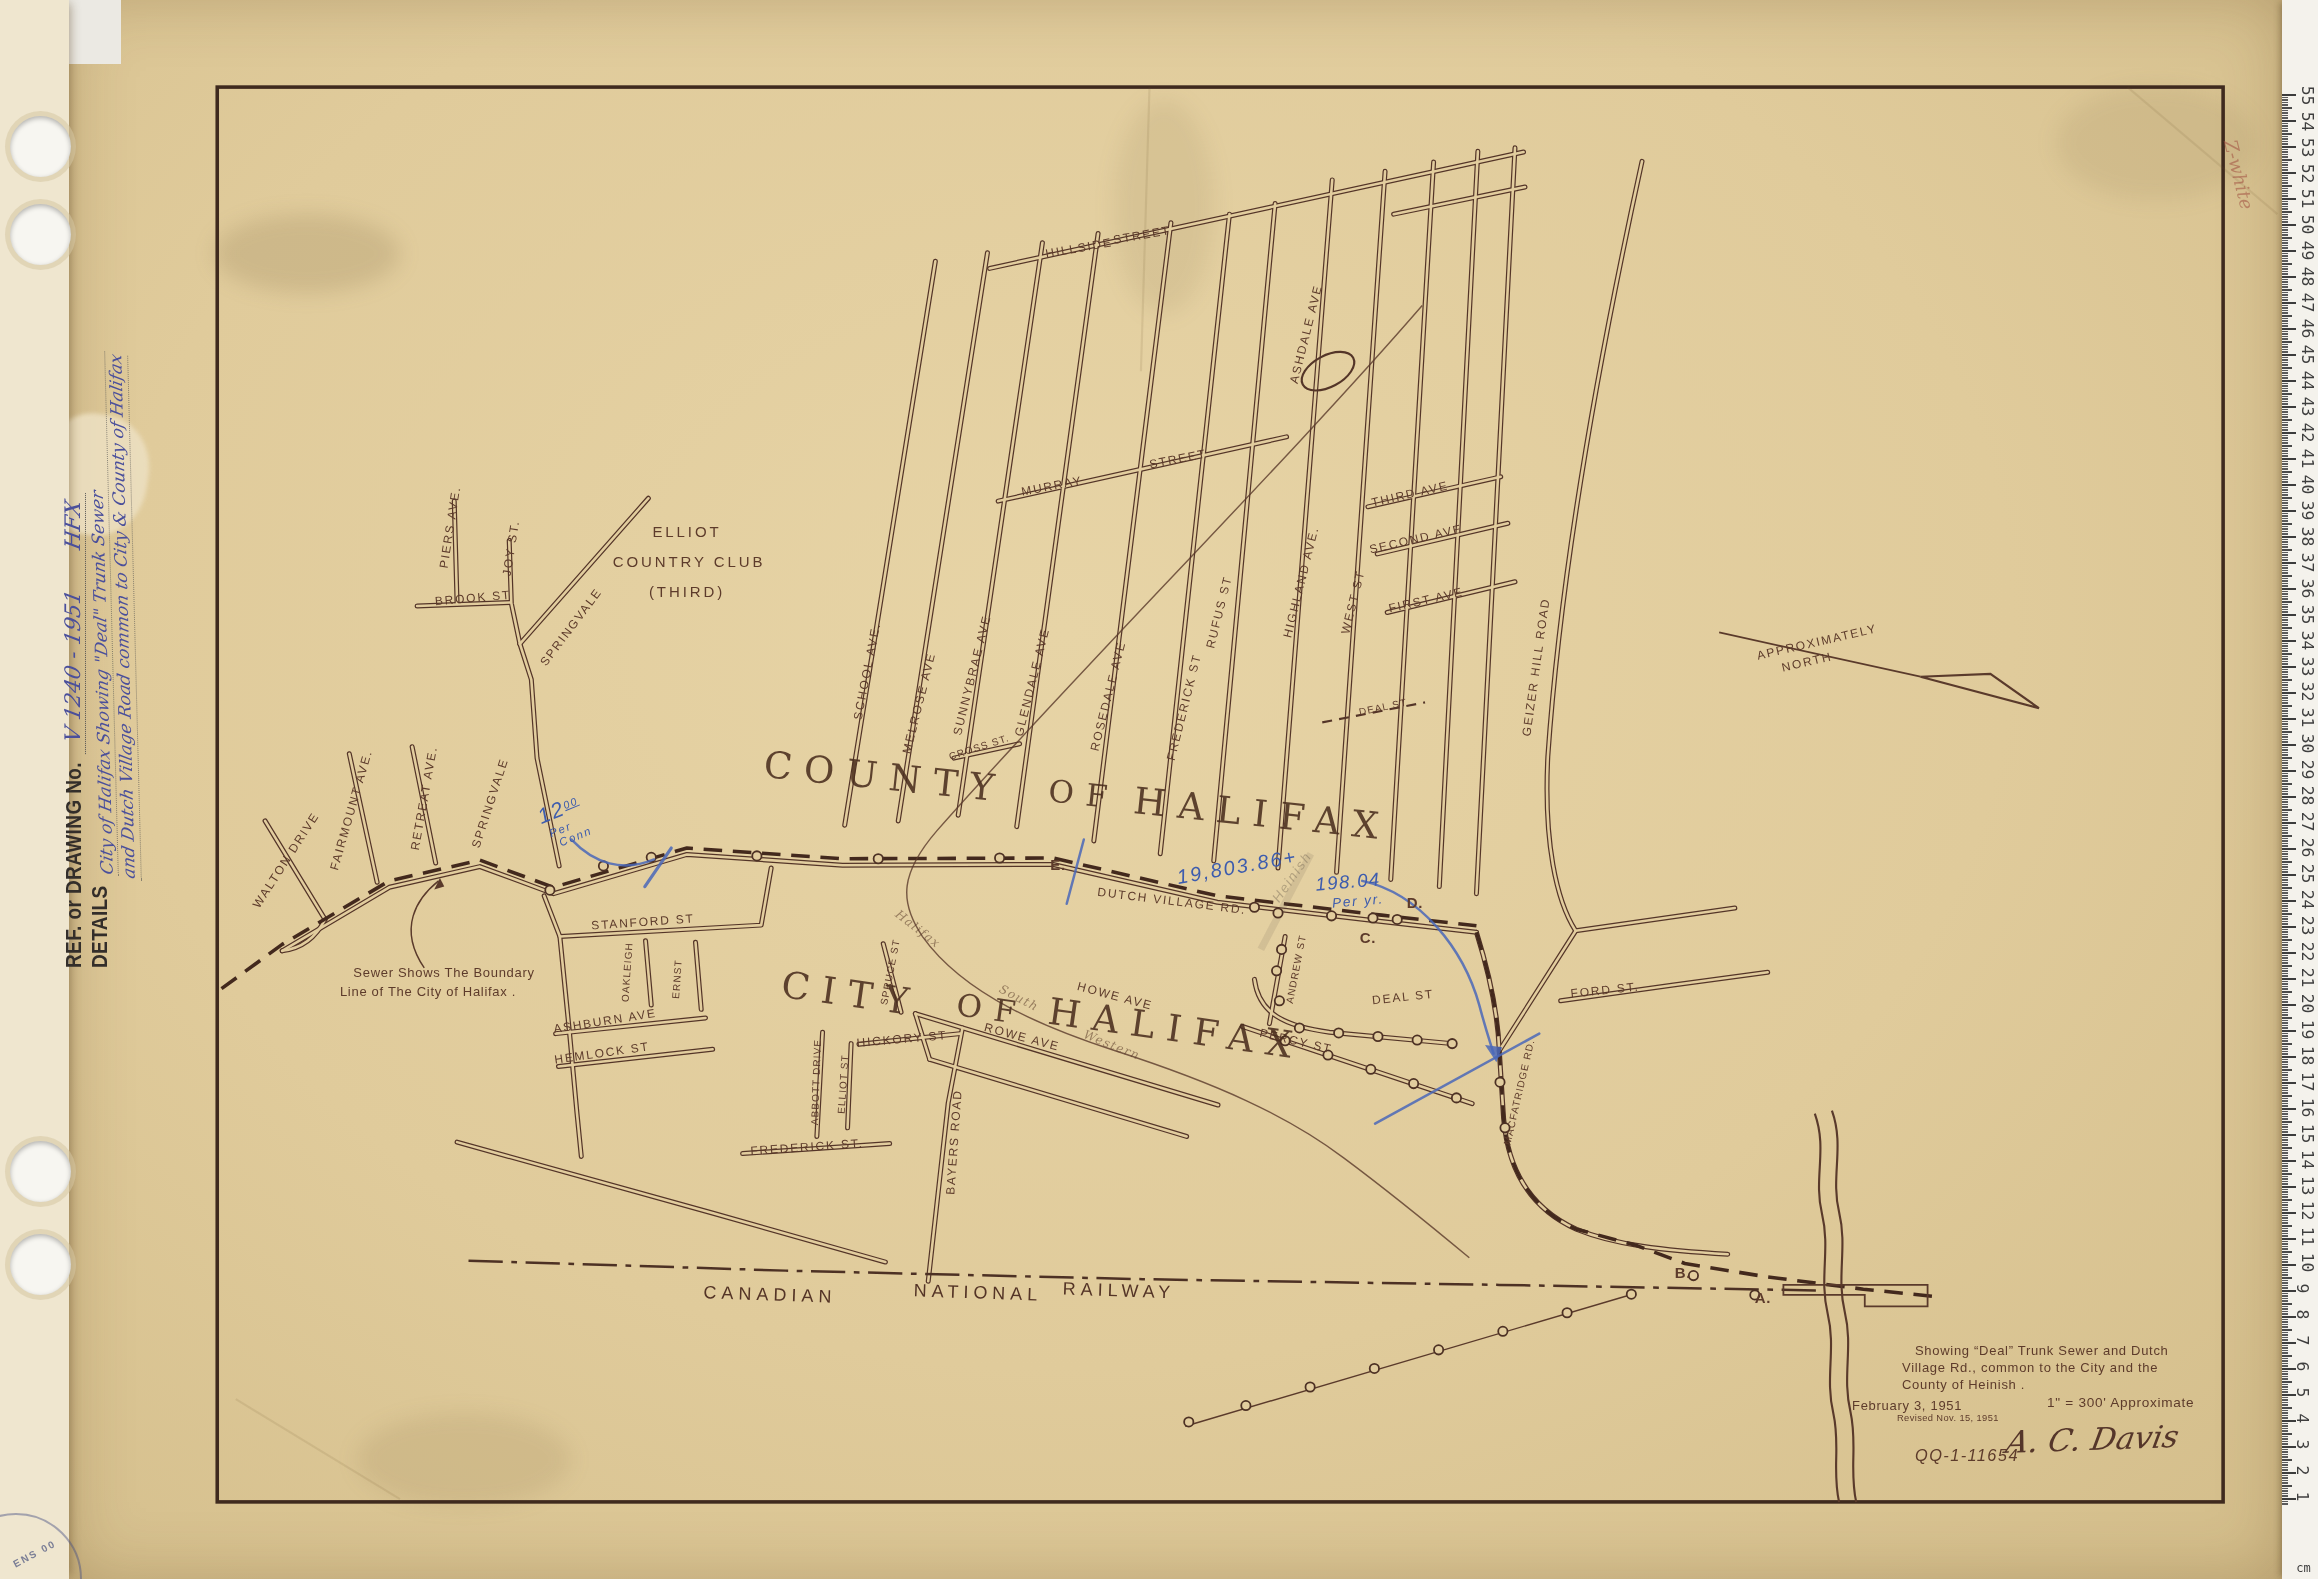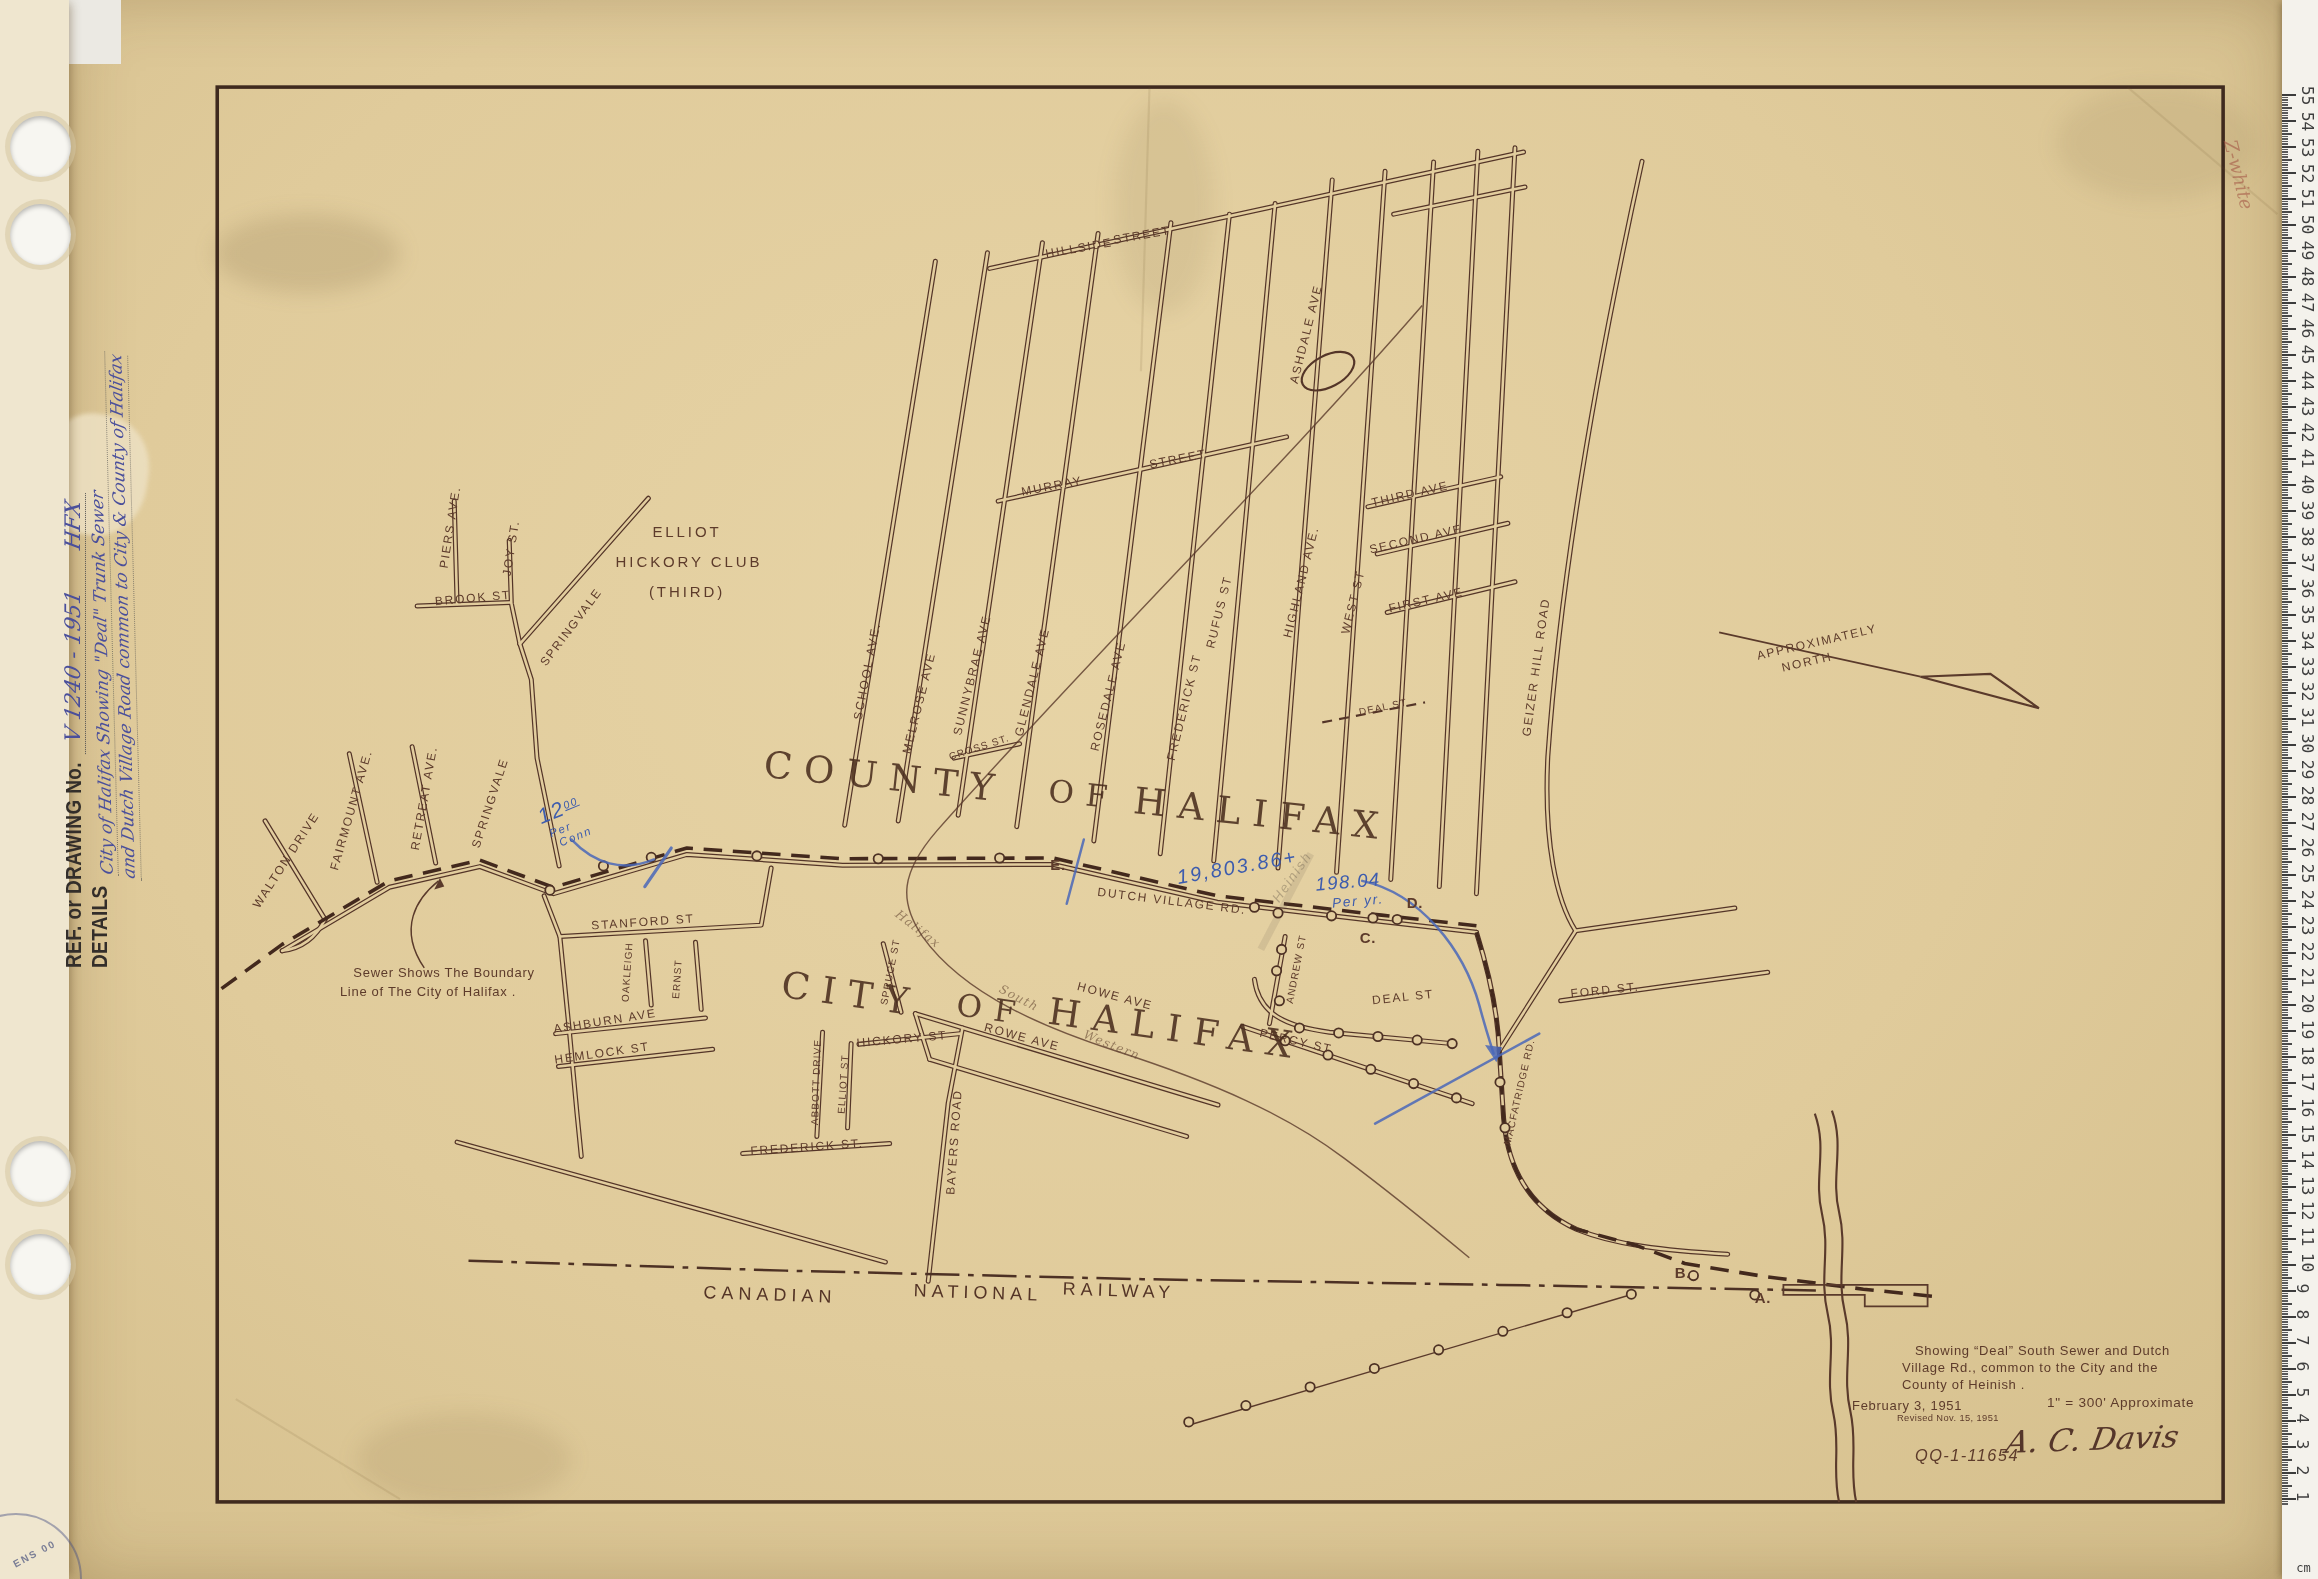--- a/index.html
+++ b/index.html
@@ -310,21 +310,21 @@
   <div class="ml sm" style="left:1519px;top:1092px;--r:-77deg">MACFATRIDGE RD.</div>
 
   <div class="ml big" style="left:885px;top:777px;--r:6deg">COUNTY</div>
   <div class="ml big" style="left:1084px;top:794px;--r:6deg;font-size:31px">OF</div>
   <div class="ml big" style="left:1262px;top:814px;--r:6deg">HALIFAX</div>
   <div class="ml big" style="left:851px;top:994px;--r:8deg">CITY</div>
   <div class="ml big" style="left:992px;top:1009px;--r:8deg;font-size:31px">OF</div>
   <div class="ml big" style="left:1176px;top:1029px;--r:8deg">HALIFAX</div>
 
   <div class="ml md" style="left:687px;top:531px">ELLIOT</div>
-  <div class="ml md" style="left:689px;top:561px">HICKORY CLUB</div>
+  <div class="ml md" style="left:689px;top:561px">COUNTRY CLUB</div>
   <div class="ml md" style="left:687px;top:591px">(THIRD)</div>
 
   <div class="ml" style="left:1817px;top:642px;--r:-13deg">APPROXIMATELY</div>
   <div class="ml" style="left:1807px;top:662px;--r:-13deg">NORTH</div>
 
   <div class="ml rail-t" style="left:770px;top:1295px;--r:2deg">CANADIAN</div>
   <div class="ml rail-t" style="left:978px;top:1293px;--r:2deg">NATIONAL</div>
   <div class="ml rail-t" style="left:1119px;top:1291px;--r:2deg">RAILWAY</div>
   <div class="ml hsw" style="left:918px;top:929px;--r:38deg">Halifax</div>
   <div class="ml hsw" style="left:1019px;top:998px;--r:28deg">South</div>
@@ -343,21 +343,21 @@
     <span style="font-size:21.4px">12</span><sup style="font-size:10.7px;text-decoration:underline">00</sup>
     <div style="font-size:11.4px;margin-left:4.3px">Per</div>
     <div style="font-size:11.4px;margin-left:10px">Conn</div>
   </div>
   <div class="ml blue-txt" style="left:1237px;top:867px;--r:-10deg;font-size:20px;letter-spacing:2.1px">19,803.86+</div>
   <div class="ml blue-txt" style="left:1348px;top:882px;--r:-5deg;font-size:18.6px;letter-spacing:1.4px">198.04</div>
   <div class="ml blue-txt" style="left:1358px;top:901px;--r:-5deg;font-size:13.6px">Per yr.</div>
   <div class="ml pencil" style="left:1292px;top:877px;--r:-55deg;font-size:13.6px">Heinish</div>
 
   <div class="note-block hand" style="left:1902px;top:1342px;line-height:17px">
-    <div style="margin-left:13px">Showing “Deal” South Sewer and Dutch</div>
+    <div style="margin-left:13px">Showing “Deal” Trunk Sewer and Dutch</div>
     <div>Village Rd., common to the City and the</div>
     <div>County of Heinish .</div>
   </div>
   <div class="note-block hand" style="left:1852px;top:1398px">February 3, 1951</div>
   <div class="note-block" style="left:1897px;top:1413px;font-size:9.3px;letter-spacing:0.4px">Revised Nov. 15, 1951</div>
   <div class="note-block hand" style="left:2047px;top:1395px;font-size:13.6px">1" = 300' Approximate</div>
   <div class="note-block sig" style="left:2007px;top:1421px">A. C. Davis</div>
   <div class="note-block" style="left:1915px;top:1446px;font-size:16.4px;letter-spacing:1.4px;font-style:italic">QQ-1-11654</div>
 
   <div id="side-patch"></div>

